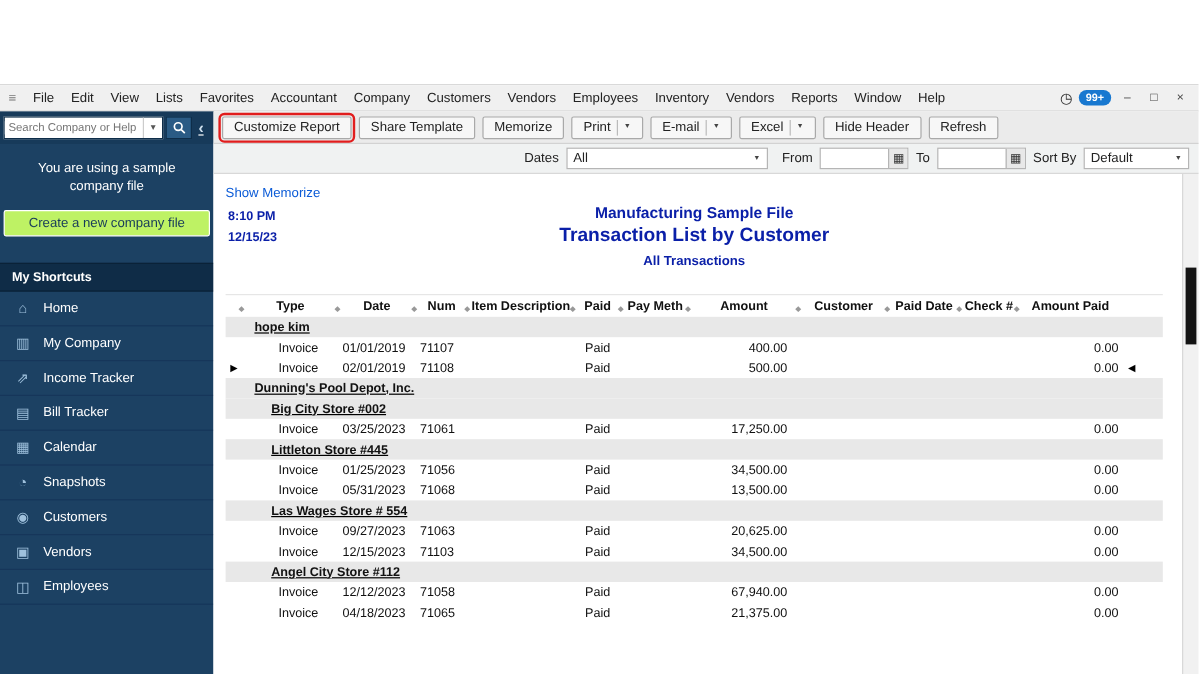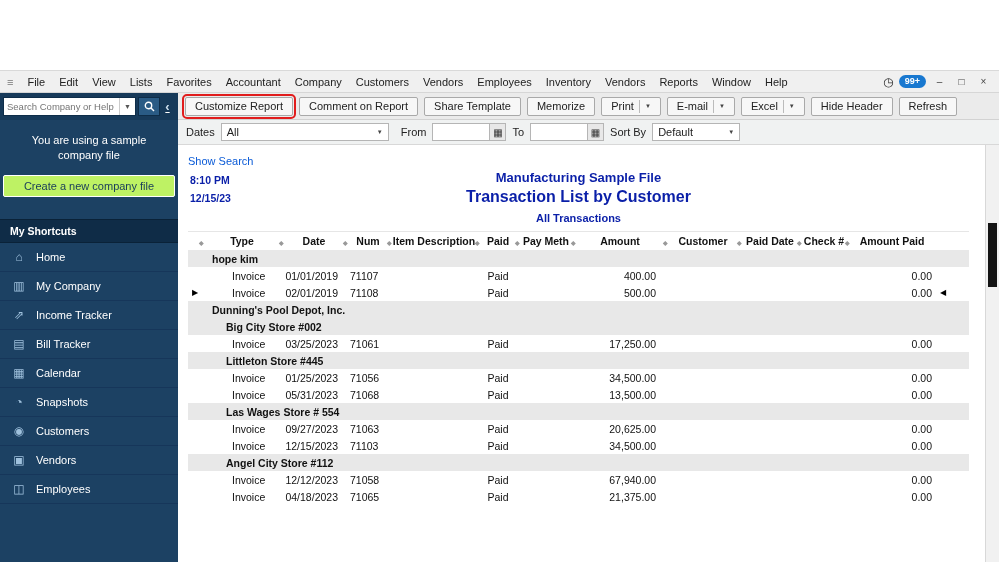--- a/index.html
+++ b/index.html
@@ -34,51 +34,51 @@
   .sb-icon { width: 16px; text-align: center; color: #9fc1dd; font-size: 12px; }
 
   
   .main { flex: 1; display: flex; flex-direction: column; min-width: 0; background: #fff; }
   .toolbar { height: 27px; background: #ebebeb; border-bottom: 1px solid #d2d2d2; display: flex; align-items: center; padding: 0 7px; gap: 6px; flex-shrink: 0; }
   .tb-btn { background: #f7f7f7; border: 1px solid #a9a9a9; border-radius: 2px; height: 19px; display: flex; align-items: center; padding: 0 9px; font-size: 11px; color: #222; gap: 5px; cursor: default; white-space: nowrap; }
   .tb-btn.highlight { outline: 2px solid #e11d1d; outline-offset: 1px; }
   .tb-split { width: 1px; height: 13px; background: #bbb; }
   .caret { font-size: 6px; color: #444; }
 
-  .filterbar { height: 25px; background: #f0f2f2; border-bottom: 1px solid #d8d8d8; display: flex; align-items: center; padding: 0 8px; font-size: 11px; color: #222; gap: 6px; flex-shrink: 0; }
+  .filterbar { height: 25px; background: #f0f2f2; border-bottom: 1px solid #d8d8d8; display: flex; align-items: center; padding: 0 8px; font-size: 11px; color: #222; gap: 6px; flex-shrink: 0; justify-content: flex-end; }
   .combo { background: #fff; border: 1px solid #b5b5b5; height: 18px; display: flex; align-items: center; justify-content: space-between; padding: 0 5px; font-size: 11px; cursor: default; }
   .dates-combo { width: 168px; }
   .sort-combo { width: 88px; }
   .date-input { width: 74px; height: 18px; background: #fff; border: 1px solid #b5b5b5; display: flex; align-items: center; justify-content: flex-end; }
   .cal-btn { width: 16px; height: 16px; background: #e8e8e8; border-left: 1px solid #b5b5b5; display: flex; align-items: center; justify-content: center; font-size: 10px; color: #333; }
 
   .report-wrap { flex: 1; position: relative; min-height: 0; }
   .vscroll { position: absolute; top: 0; right: 0; bottom: 0; width: 14px; background: #f1f1f1; border-left: 1px solid #d8d8d8; }
   .vthumb { position: absolute; top: 78px; left: 2px; width: 9px; height: 64px; background: #141414; }
   .report { position: absolute; top: 0; left: 0; right: 14px; bottom: 0; padding: 7px 16px 0 10px; overflow: hidden; background: #fff; }
   .show-filters { color: #0b5bd7; font-size: 11px; width: max-content; cursor: pointer; margin: 3px 0 2px; }
   .report-head { position: relative; margin-top: 3px; }
   .time-block { position: absolute; left: 2px; top: 1px; color: #0a1fa8; font-weight: bold; font-size: 10.5px; line-height: 1.75; }
   .company { text-align: center; color: #0a1fa8; font-weight: bold; font-size: 13px; }
   .rtitle { text-align: center; color: #0a1fa8; font-weight: bold; font-size: 16px; margin-top: 3px; }
   .subtitle { text-align: center; color: #0a1fa8; font-weight: bold; font-size: 11px; margin-top: 6px; }
 
-  .table { margin-top: 7px; }
+  .table { margin-top: 21px; }
   .trow { display: grid; grid-template-columns: 14px 80px 64px 44px 88px 40px 56px 92px 74px 60px 48px 88px 14px; height: 17px; align-items: center; }
   .thead { height: 19px; border-top: 1px solid #e6e6e6; }
   .th { text-align: center; position: relative; font-size: 10.5px; font-weight: bold; color: #111; white-space: nowrap; }
   .diamond { position: absolute; left: -3px; top: 4px; font-size: 6px; color: #999; }
   .cell { font-size: 10.5px; color: #111; white-space: nowrap; overflow: hidden; }
   .c-type { padding-left: 30px; }
   .c-date { text-align: right; padding-right: 8px; }
   .c-num { padding-left: 4px; }
   .c-paid { text-align: center; }
   .c-amt { text-align: right; padding-right: 10px; }
   .c-apaid { text-align: right; padding-right: 4px; }
-  .group-row { background: #e8e8e8; }
+  .group-row { background: #e8e8e8; text-decoration: underline; }
   .glabel { grid-column: 1 / -1; font-size: 10.5px; font-weight: bold; color: #111; white-space: nowrap; }
   .lvl1 { padding-left: 24px; }
   .lvl2 { padding-left: 38px; }
   .gut { font-size: 8px; color: #000; text-align: center; line-height: 17px; }
 </style>
 </head>
 <body>
 
 <div class="page">
   <div class="app">
@@ -170,23 +170,20 @@
           </div>
       </div>
 
       <div class="main">
 
         <div class="toolbar">
             <div class="tb-btn highlight">
               <span>Customize Report</span>
             </div>
             <div class="tb-btn">
-              <span>Comment on Report</span>
-            </div>
-            <div class="tb-btn">
               <span>Share Template</span>
             </div>
             <div class="tb-btn">
               <span>Memorize</span>
             </div>
             <div class="tb-btn">
               <span>Print</span>
               <span class="tb-split"></span>
               <span class="caret">▼</span>
             </div>
@@ -224,21 +221,21 @@
           </div>
           <span>Sort By</span>
           <div class="combo sort-combo">
             <span>Default</span>
             <span class="caret">▼</span>
           </div>
         </div>
 
         <div class="report-wrap">
           <div class="report">
-            <div class="show-filters">Show Search</div>
+            <div class="show-filters">Show Memorize</div>
             <div class="report-head">
               <div class="time-block">
                 <div>8:10 PM</div>
                 <div>12/15/23</div>
               </div>
               <div class="company">Manufacturing Sample File</div>
               <div class="rtitle">Transaction List by Customer</div>
               <div class="subtitle">All Transactions</div>
             </div>
             <div class="table">

